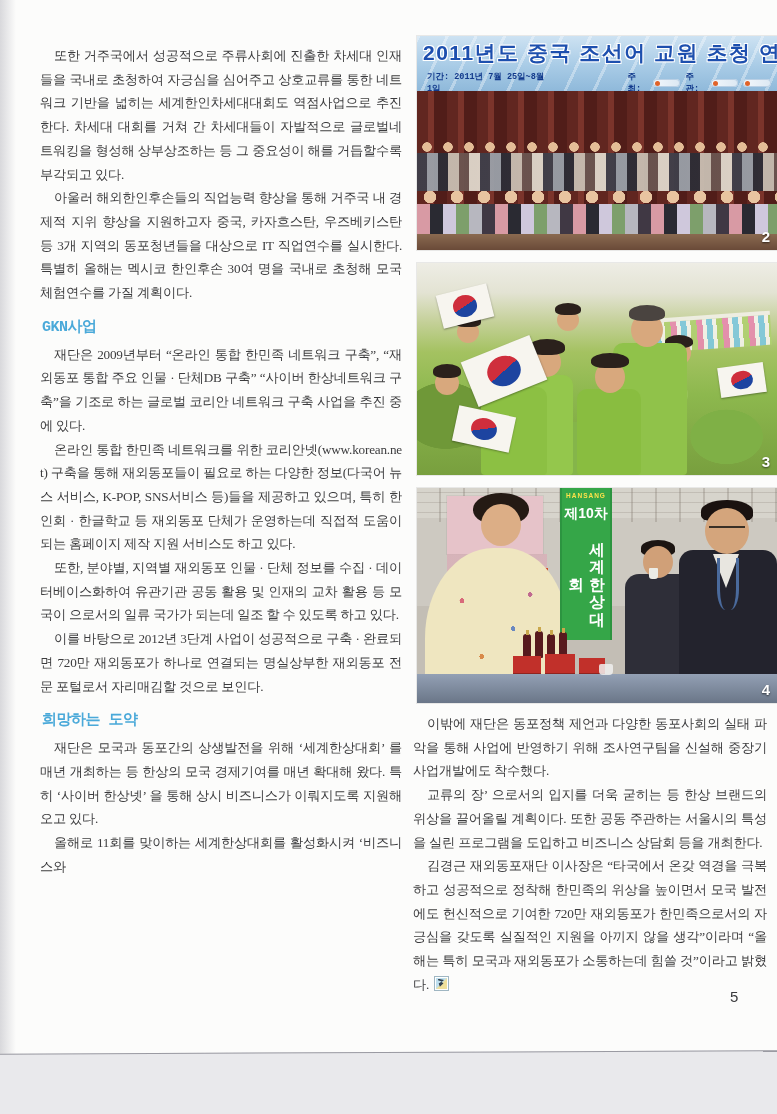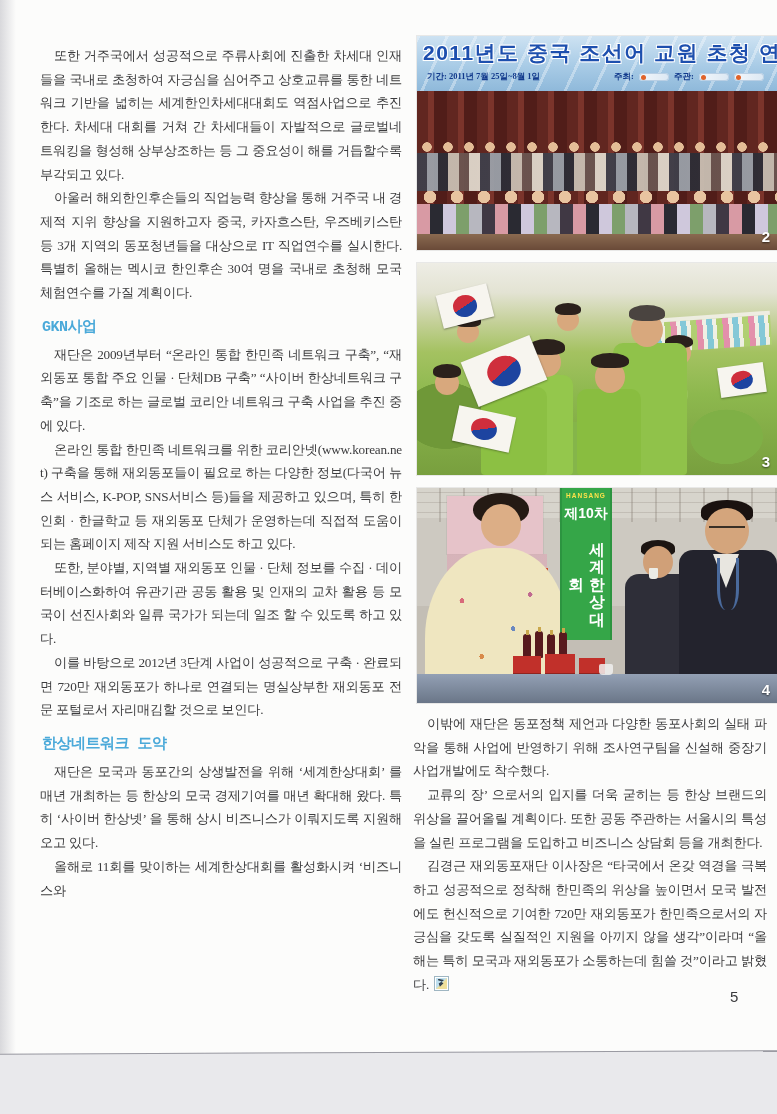--- a/index.html
+++ b/index.html
@@ -46,21 +46,21 @@
   .photo1 { height:214px; }
   .p1-banner { position:relative; height:55px; overflow:hidden;
     background:linear-gradient(180deg,#cde2f2 0%,#a8cbe6 55%,#8fb9da 100%); }
   .p1-banner::before { content:""; position:absolute; inset:0;
     background:repeating-linear-gradient(115deg,rgba(255,255,255,.35) 0 3px,transparent 3px 26px); }
   .p1-title { position:relative; white-space:nowrap; overflow:hidden; padding:3px 0 0 6px;
     font-family:"Liberation Sans","DejaVu Sans",sans-serif; font-size:21px; font-weight:900;
     color:#1d4fae; letter-spacing:1.5px;
     text-shadow:-1px -1px 0 #fff,1px -1px 0 #fff,-1px 1px 0 #fff,1px 1px 0 #fff; }
   .p1-sub { position:relative; display:flex; align-items:center; gap:14px; padding:4px 6px 0 10px;
-    font-family:Liberation Serif, serif; font-size:8.5px; font-weight:bold; color:#123a8c; }
+    font-family:Liberation Mono, monospace; font-size:8.5px; font-weight:bold; color:#123a8c; }
   .p1-sub .hosts { display:flex; align-items:center; gap:5px; margin-left:60px; }
   .logo-pill { display:inline-block; width:30px; height:8px; border-radius:4px;
     background:linear-gradient(90deg,#f3f7fb,#dce8f3); box-shadow:inset 0 0 0 1px #b9cfe4; position:relative; }
   .logo-pill::before { content:""; position:absolute; left:2px; top:1.5px; width:5px; height:5px;
     border-radius:50%; background:#e0632a; }
   .p1-stage { position:absolute; left:0; right:0; top:55px; bottom:0;
     background:repeating-linear-gradient(90deg,#612620 0 11px,#7b342b 11px 17px,#511d19 17px 30px); }
   .p1-stage::after { content:""; position:absolute; left:0; right:0; bottom:0; height:16px;
     background:linear-gradient(180deg,#8a6a50,#6a4a38); }
   .crowd { position:absolute; left:0; right:0; }
@@ -160,23 +160,23 @@
 
 <div class="page">
   <div class="scan-left"></div>
 
   <div class="col-left">
     <p>또한 거주국에서 성공적으로 주류사회에 진출한 차세대 인재들을 국내로 초청하여 자긍심을 심어주고 상호교류를 통한 네트워크 기반을 넓히는 세계한인차세대대회도 역점사업으로 추진한다. 차세대 대회를 거쳐 간 차세대들이 자발적으로 글로벌네트워킹을 형성해 상부상조하는 등 그 중요성이 해를 거듭할수록 부각되고 있다.</p>
     <p>아울러 해외한인후손들의 직업능력 향상을 통해 거주국 내 경제적 지위 향상을 지원하고자 중국, 카자흐스탄, 우즈베키스탄 등 3개 지역의 동포청년들을 대상으로 IT 직업연수를 실시한다. 특별히 올해는 멕시코 한인후손 30여 명을 국내로 초청해 모국체험연수를 가질 계획이다.</p>
     <h3 class="sec">GKN사업</h3>
     <p>재단은 2009년부터 “온라인 통합 한민족 네트워크 구축”, “재외동포 통합 주요 인물 · 단체DB 구축” “사이버 한상네트워크 구축”을 기조로 하는 글로벌 코리안 네트워크 구축 사업을 추진 중에 있다.</p>
     <p>온라인 통합 한민족 네트워크를 위한 코리안넷(www.korean.net) 구축을 통해 재외동포들이 필요로 하는 다양한 정보(다국어 뉴스 서비스, K-POP, SNS서비스 등)들을 제공하고 있으며, 특히 한인회 · 한글학교 등 재외동포 단체가 운영하는데 직접적 도움이 되는 홈페이지 제작 지원 서비스도 하고 있다.</p>
-    <p>또한, 분야별, 지역별 재외동포 인물 · 단체 정보를 수집 · 데이터베이스화하여 유관기관 공동 활용 및 인재의 교차 활용 등 모국이 선진사회와 일류 국가가 되는데 일조 할 수 있도록 하고 있다.</p>
+    <p>또한, 분야별, 지역별 재외동포 인물 · 단체 정보를 수집 · 데이터베이스화하여 유관기관 공동 활용 및 인재의 교차 활용 등 모국이 으로서의 일류 국가가 되는데 일조 할 수 있도록 하고 있다.</p>
     <p>이를 바탕으로 2012년 3단계 사업이 성공적으로 구축 · 완료되면 720만 재외동포가 하나로 연결되는 명실상부한 재외동포 전문 포털로서 자리매김할 것으로 보인다.</p>
-    <h3 class="sec">한상네트워크 도약</h3>
+    <h3 class="sec">희망하는 도약</h3>
     <p>재단은 모국과 동포간의 상생발전을 위해 ‘세계한상대회’ 를 매년 개최하는 등 한상의 모국 경제기여를 매년 확대해 왔다. 특히 ‘사이버 한상넷’ 을 통해 상시 비즈니스가 이뤄지도록 지원해 오고 있다.</p>
     <p>올해로 11회를 맞이하는 세계한상대회를 활성화시켜 ‘비즈니스와</p>
   </div>
 
   <div class="photos">
 
     <div class="photo photo1">
       <div class="p1-banner">
         <div class="p1-title">2011년도 중국 조선어 교원 초청 연수회</div>
         <div class="p1-sub">

